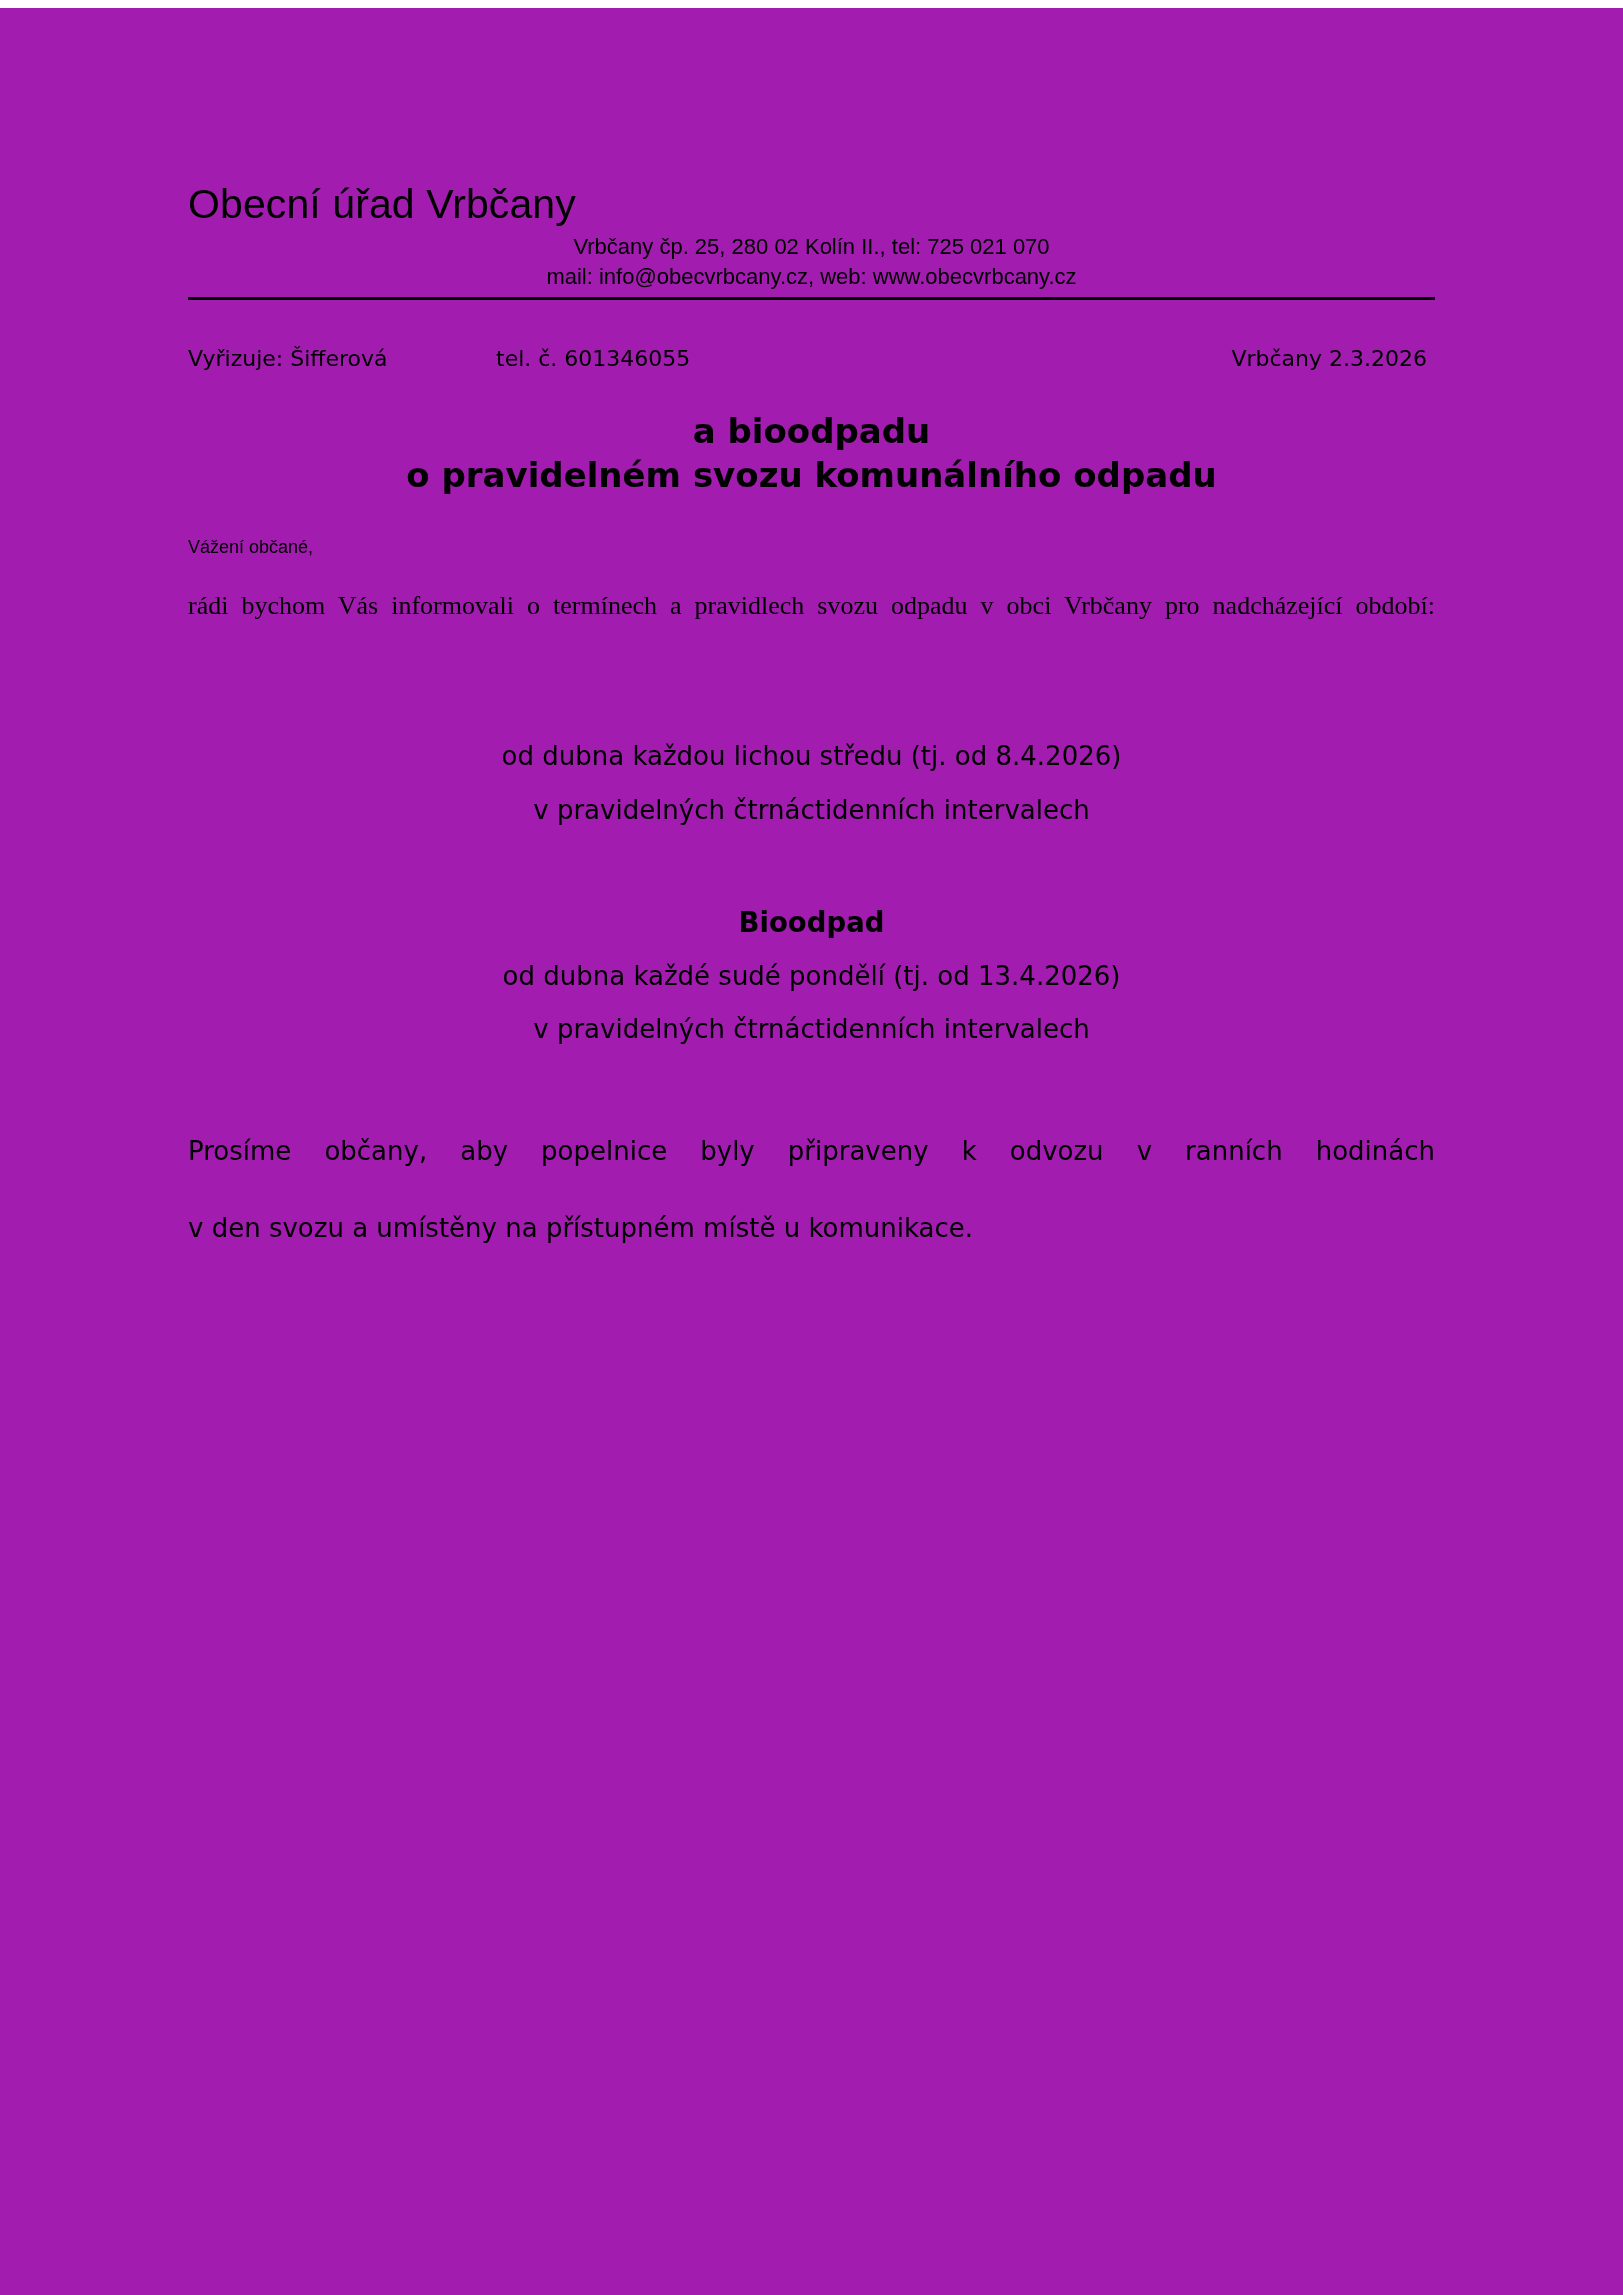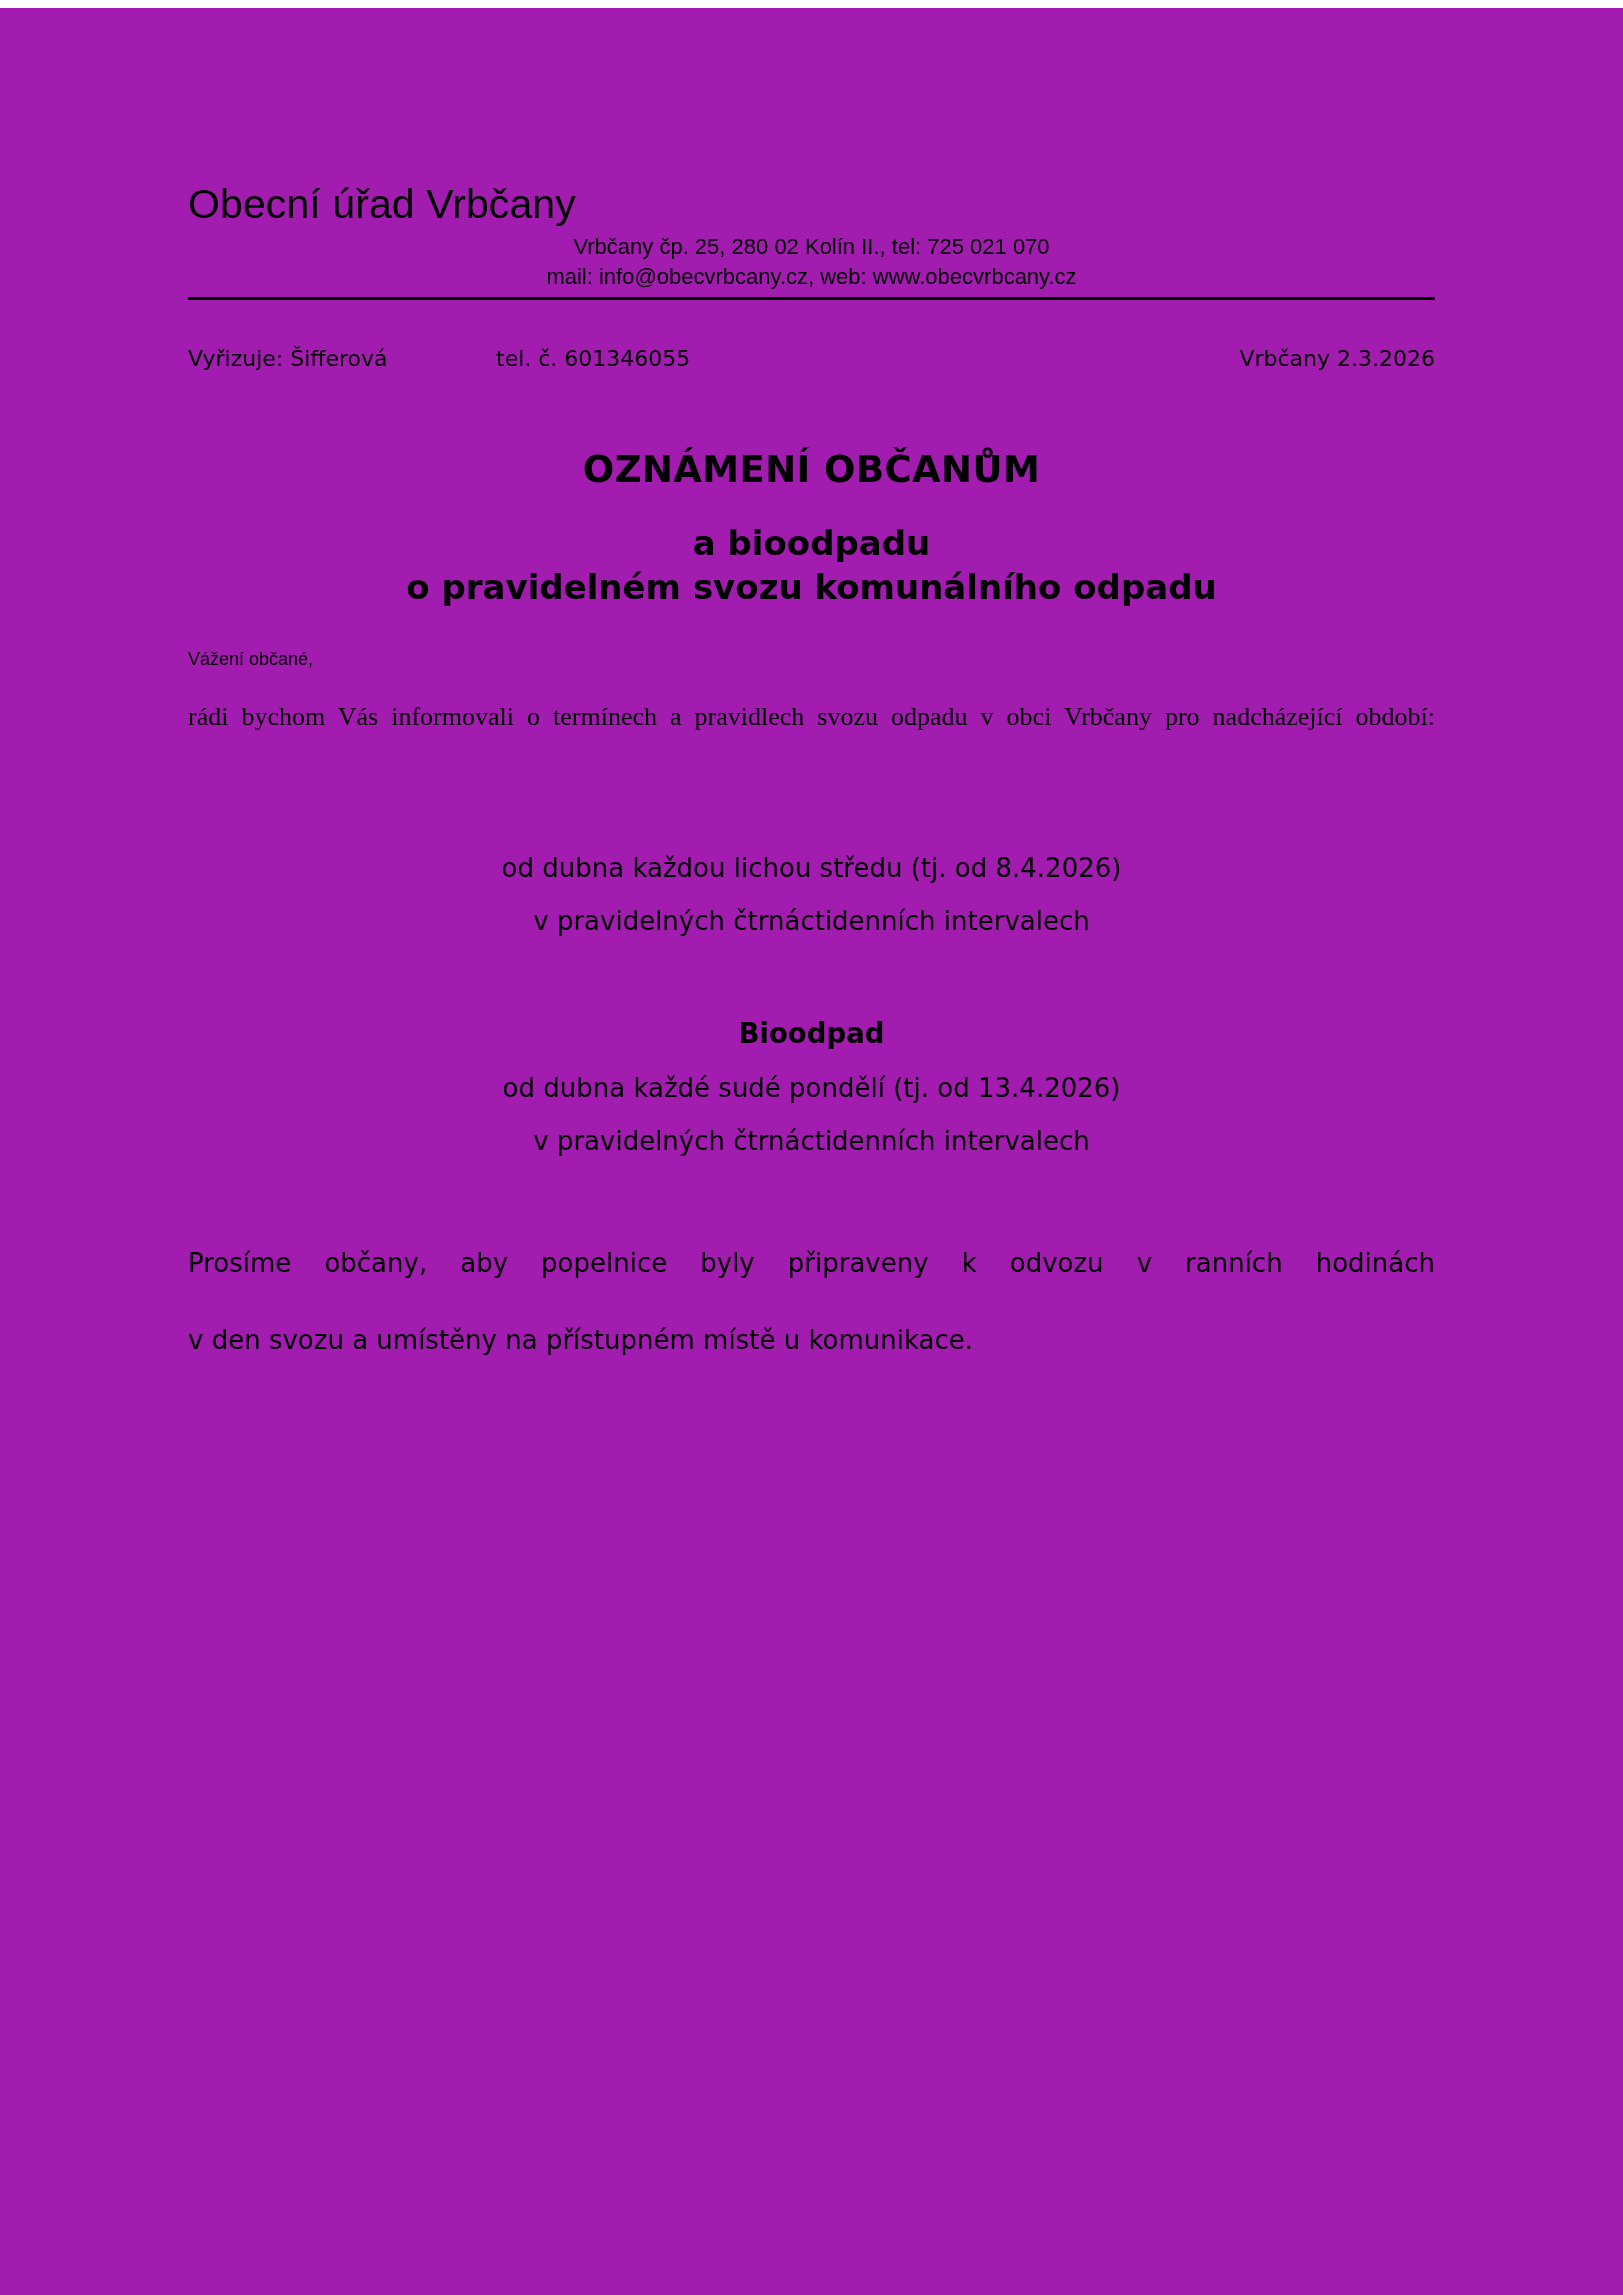--- a/index.html
+++ b/index.html
@@ -59,21 +59,21 @@
   .meta-row {
     position: relative;
     margin-top: 46px;
     height: 34px;
     font-family: "DejaVu Sans", sans-serif;
     font-size: 22px;
     font-weight: 400;
   }
   .meta-left   { position: absolute; left: 0px;   top: 0; white-space: nowrap; }
   .meta-center { position: absolute; left: 308px; top: 0; white-space: nowrap; }
-  .meta-right  { position: absolute; right: 0px;  top: 0; white-space: nowrap; }
+  .meta-right  { position: absolute; right: 8px;  top: 0; white-space: nowrap; }
 
   
   .doc-title {
     margin-top: 69px;
     text-align: center;
     font-family: "DejaVu Sans", sans-serif;
     font-size: 37px;
     font-weight: 700;
     letter-spacing: 0.4px;
     line-height: 1.15;
@@ -165,21 +165,20 @@
       </div>
       <hr class="rule">
     </div>
 
     <div class="meta-row">
       <span class="meta-left">Vyřizuje: Šifferová</span>
       <span class="meta-center">tel. č. 601346055</span>
       <span class="meta-right">Vrbčany 2.3.2026</span>
     </div>
 
-    <div class="doc-title">OZNÁMENÍ OBČANŮM</div>
 
     <div class="doc-subtitle">
       <span class="sub-line">a bioodpadu</span>
       <span class="sub-line">o pravidelném svozu komunálního odpadu</span>
     </div>
 
     <div class="salutation">Vážení občané,</div>
 
     <div class="intro">rádi bychom Vás informovali o termínech a pravidlech svozu odpadu v obci Vrbčany pro nadcházející období:</div>
 

